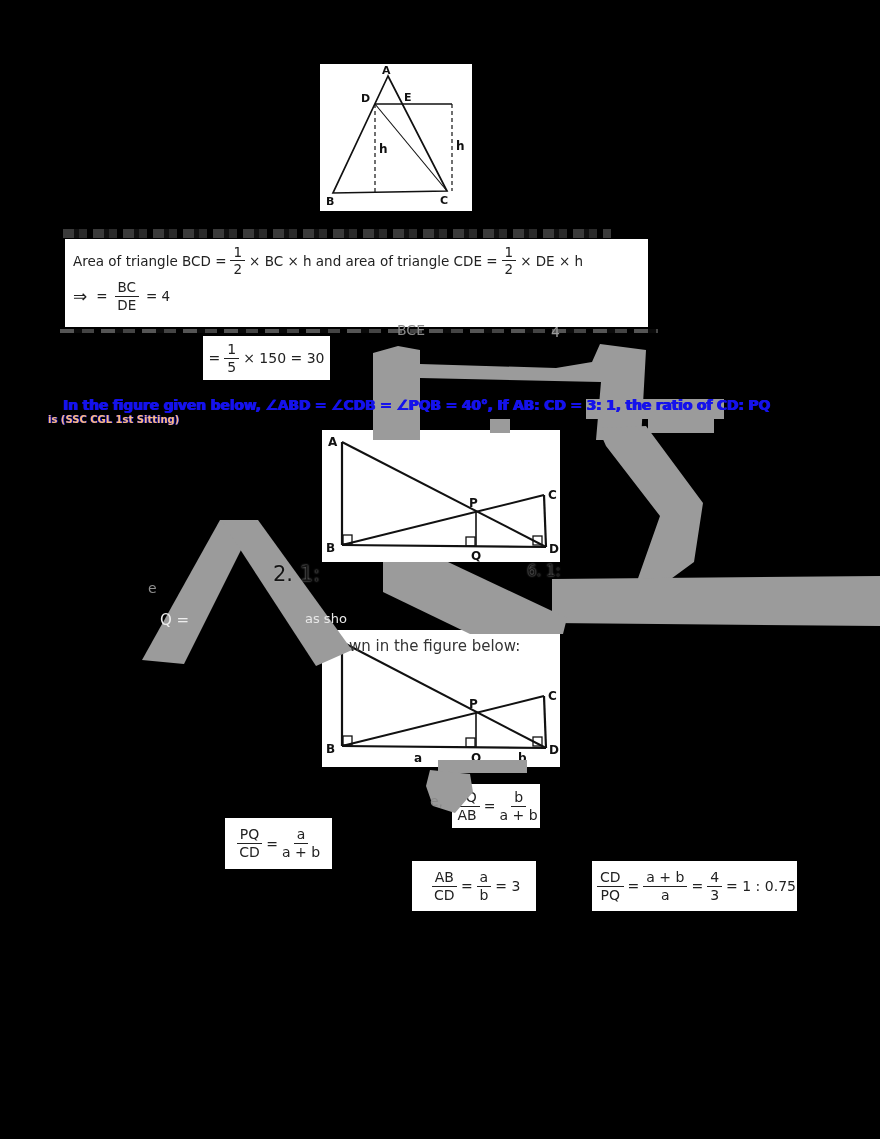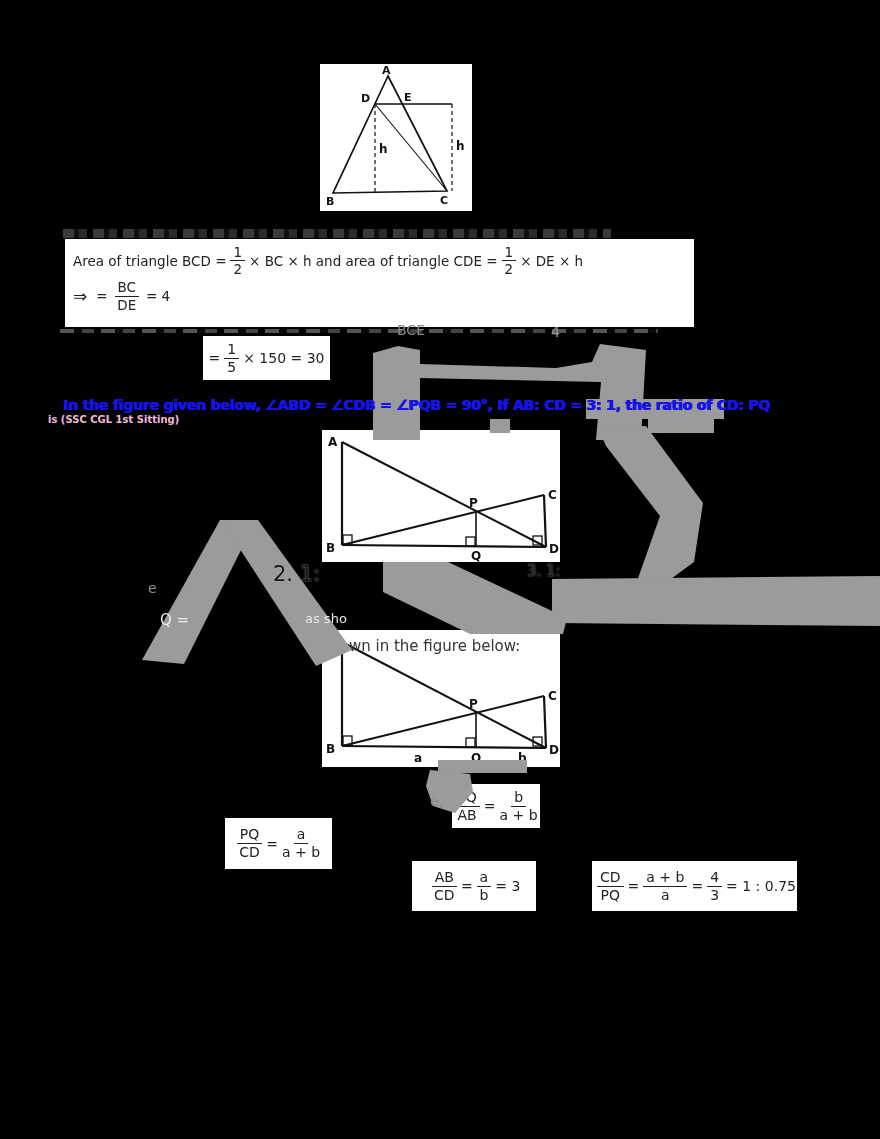--- a/index.html
+++ b/index.html
@@ -15,21 +15,21 @@
     background:repeating-linear-gradient(90deg,#3a3a3a 0 11px,#101010 11px 16px,#2a2a2a 16px 24px,#000 24px 30px);}
   .strip2{left:60px;top:329px;width:598px;height:4px;z-index:5;
     background:repeating-linear-gradient(90deg,#555 0 14px,#0a0a0a 14px 22px,#444 22px 34px,#000 34px 41px);}
 
   
   #fig-top{left:320px;top:64px;width:152px;height:147px;}
   #fig-a{left:322px;top:430px;width:238px;height:132px;}
   #fig-b{left:322px;top:630px;width:238px;height:137px;}
 
   
-  #box1{left:65px;top:239px;width:629px;height:88px;padding:6px 8px 0 8px;box-sizing:border-box;}
+  #box1{left:65px;top:239px;width:583px;height:88px;padding:6px 8px 0 8px;box-sizing:border-box;}
   #box2{left:203px;top:336px;width:127px;height:44px;}
   #box3{left:452px;top:784px;width:88px;height:44px;}
   #box4{left:225px;top:818px;width:107px;height:51px;}
   #box5{left:412px;top:861px;width:124px;height:50px;}
   #box6{left:592px;top:861px;width:205px;height:50px;}
 
   .fline{display:flex;align-items:center;white-space:nowrap;font-size:13.5px;color:#222;}
   .fcenter{height:100%;display:flex;align-items:center;justify-content:center;white-space:nowrap;font-size:14px;color:#222;}
   .frac{display:inline-flex;flex-direction:column;align-items:center;margin:0 4px;line-height:1.05;}
   .frac .num{border-bottom:1.4px solid #222;padding:0 3px 1px 3px;}
@@ -110,21 +110,21 @@
   <div class="fcenter">
     <span>=</span>
     <span class="frac">
         <span class="num">1</span>
         <span class="den">5</span>
       </span>
     <span>× 150 = 30</span>
   </div>
 </div>
 
-<div class="toptext q1">In the figure given below, ∠ABD = ∠CDB = ∠PQB = 90°, If AB: CD = 3: 1, the ratio of CD: PQ</div>
+<div class="toptext q1">In the figure given below, ∠ABD = ∠CDB = ∠PQB = 40°, If AB: CD = 3: 1, the ratio of CD: PQ</div>
 <div class="toptext q2">is (SSC CGL 1st Sitting)</div>
 
 <div class="whitebox" id="fig-a">
   <svg width="238" height="132" viewBox="0 0 238 132">
     <line x1="20" y1="12" x2="20" y2="115" stroke="#111" stroke-width="2.2"></line>
     <line x1="20" y1="115" x2="224" y2="117" stroke="#111" stroke-width="2.2"></line>
     <line x1="224" y1="117" x2="222" y2="65" stroke="#111" stroke-width="2.2"></line>
     <line x1="20" y1="12" x2="224" y2="117" stroke="#111" stroke-width="2"></line>
     <line x1="20" y1="115" x2="222" y2="65" stroke="#111" stroke-width="2"></line>
     <line x1="154" y1="82" x2="154" y2="117" stroke="#111" stroke-width="1.6"></line>
@@ -134,21 +134,21 @@
     <text x="6" y="16" font-size="12">A</text>
     <text x="4" y="122" font-size="12">B</text>
     <text x="226" y="69" font-size="12">C</text>
     <text x="227" y="123" font-size="12">D</text>
     <text x="147" y="77" font-size="12">P</text>
     <text x="149" y="130" font-size="12">Q</text>
   </svg>
 </div>
 
 <div class="toptext r-opt2">2. 1:</div>
-<div class="toptext r-opt3">3. 1:</div>
+<div class="toptext r-opt3">6. 1:</div>
 <div class="toptext r-e1">e</div>
 
 <div class="toptext r-qeq">Q =</div>
 <div class="toptext r-aslight">as sho</div>
 <div class="toptext r-asdark">wn in the figure below:</div>
 
 <div class="whitebox" id="fig-b">
   <svg width="238" height="137" viewBox="0 0 238 137">
     <line x1="20" y1="12" x2="20" y2="116" stroke="#111" stroke-width="2.2"></line>
     <line x1="20" y1="116" x2="224" y2="118" stroke="#111" stroke-width="2.2"></line>

